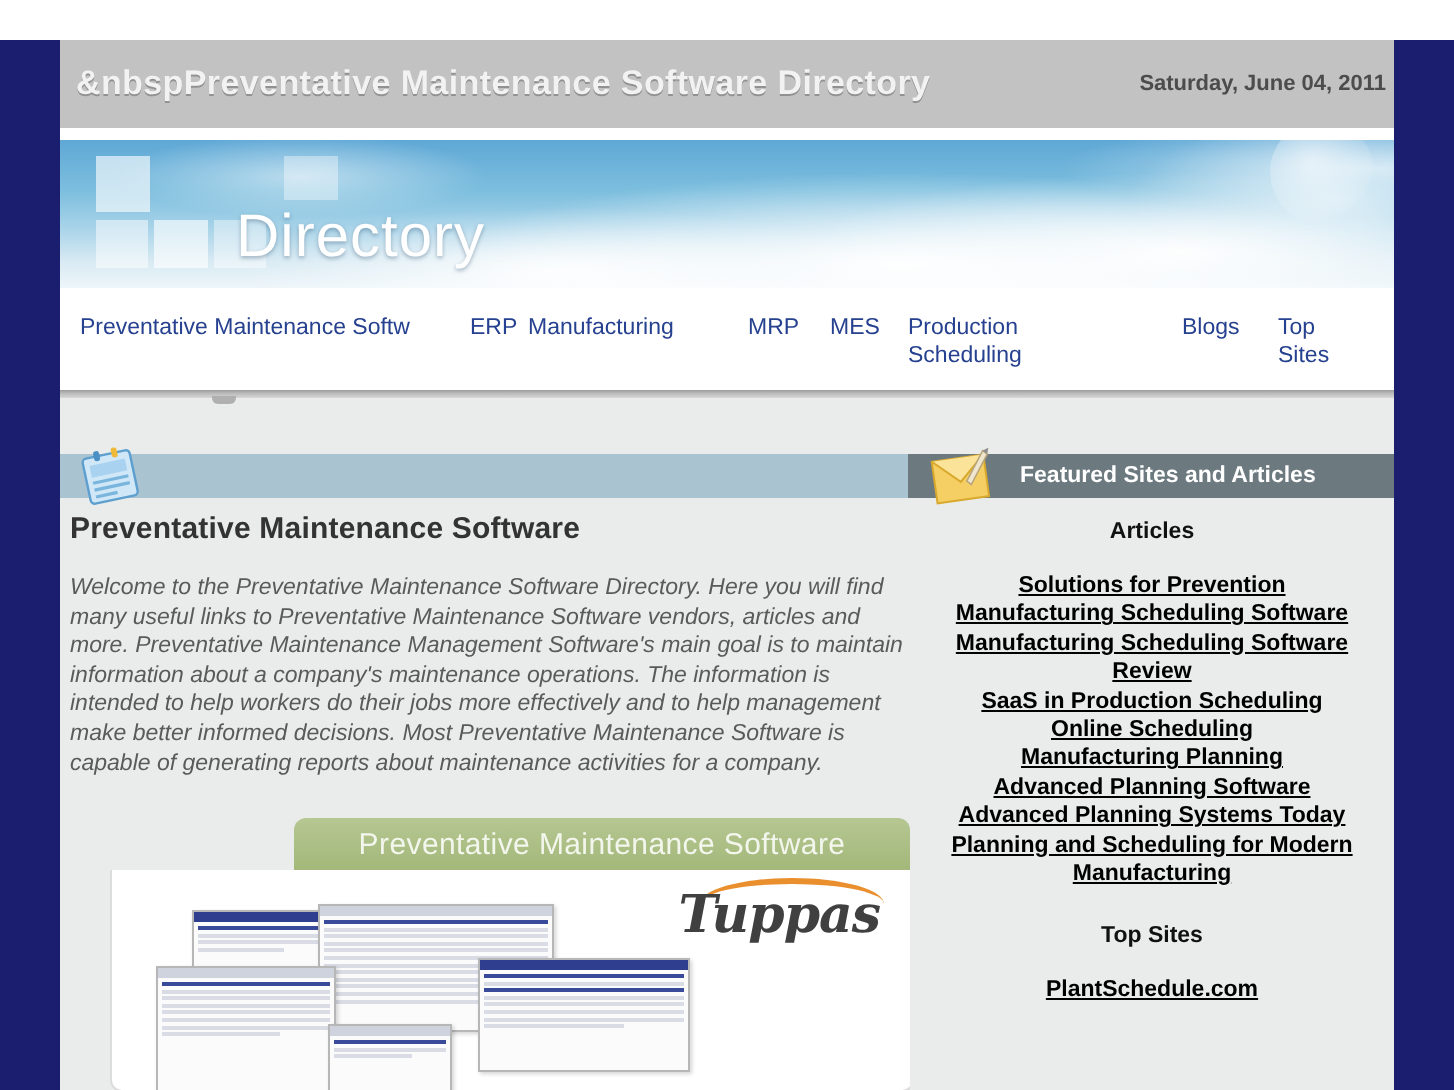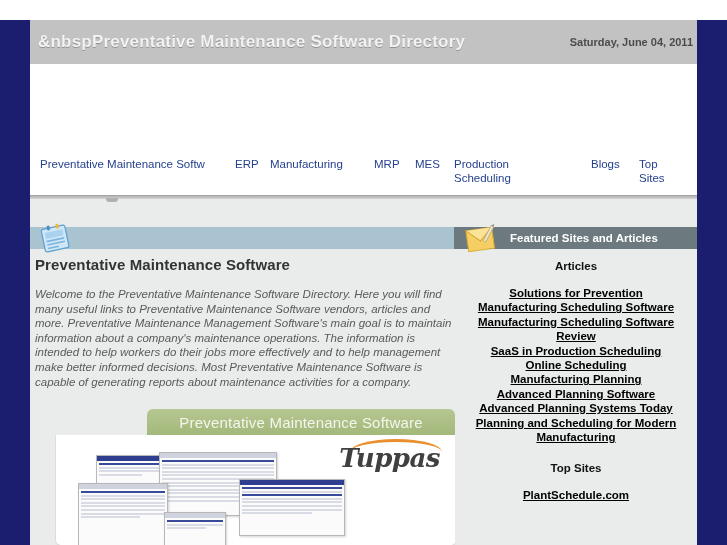--- a/index.html
+++ b/index.html
@@ -165,26 +165,35 @@
 
   <div class="top-white"></div>
   <div class="side-border left"></div>
   <div class="side-border right"></div>
 
   <div class="titlebar">
     <div class="tb-title">&amp;nbspPreventative Maintenance Software Directory</div>
     <div class="tb-date">Saturday, June 04, 2011</div>
   </div>
 
+  <div class="banner">
+    <div class="moon"></div>
+    <div class="sq a"></div>
+    <div class="sq b"></div>
+    <div class="sq c"></div>
+    <div class="sq d"></div>
+    <div class="sq e"></div>
+    <div class="btitle">Directory</div>
+  </div>
 
   <div class="navbar">
     <div class="navinner">
       <div class="navitem" style="left:10px;width:190px;">Preventative Maintenance Softw</div>
       <div class="navitem" style="left:205px;">ERP</div>
-      <div class="navitem" style="left:240px;">Manufacturing</div>
+      <div class="navitem" style="left:234px;">Manufacturing</div>
       <div class="navitem" style="left:344px;">MRP</div>
       <div class="navitem" style="left:385px;">MES</div>
       <div class="navitem" style="left:424px;width:86px;">Production Scheduling</div>
       <div class="navitem" style="left:561px;">Blogs</div>
       <div class="navitem" style="left:609px;width:40px;">Top Sites</div>
     </div>
   </div>
 
   <div class="divider"></div>
   <div class="nub"></div>

